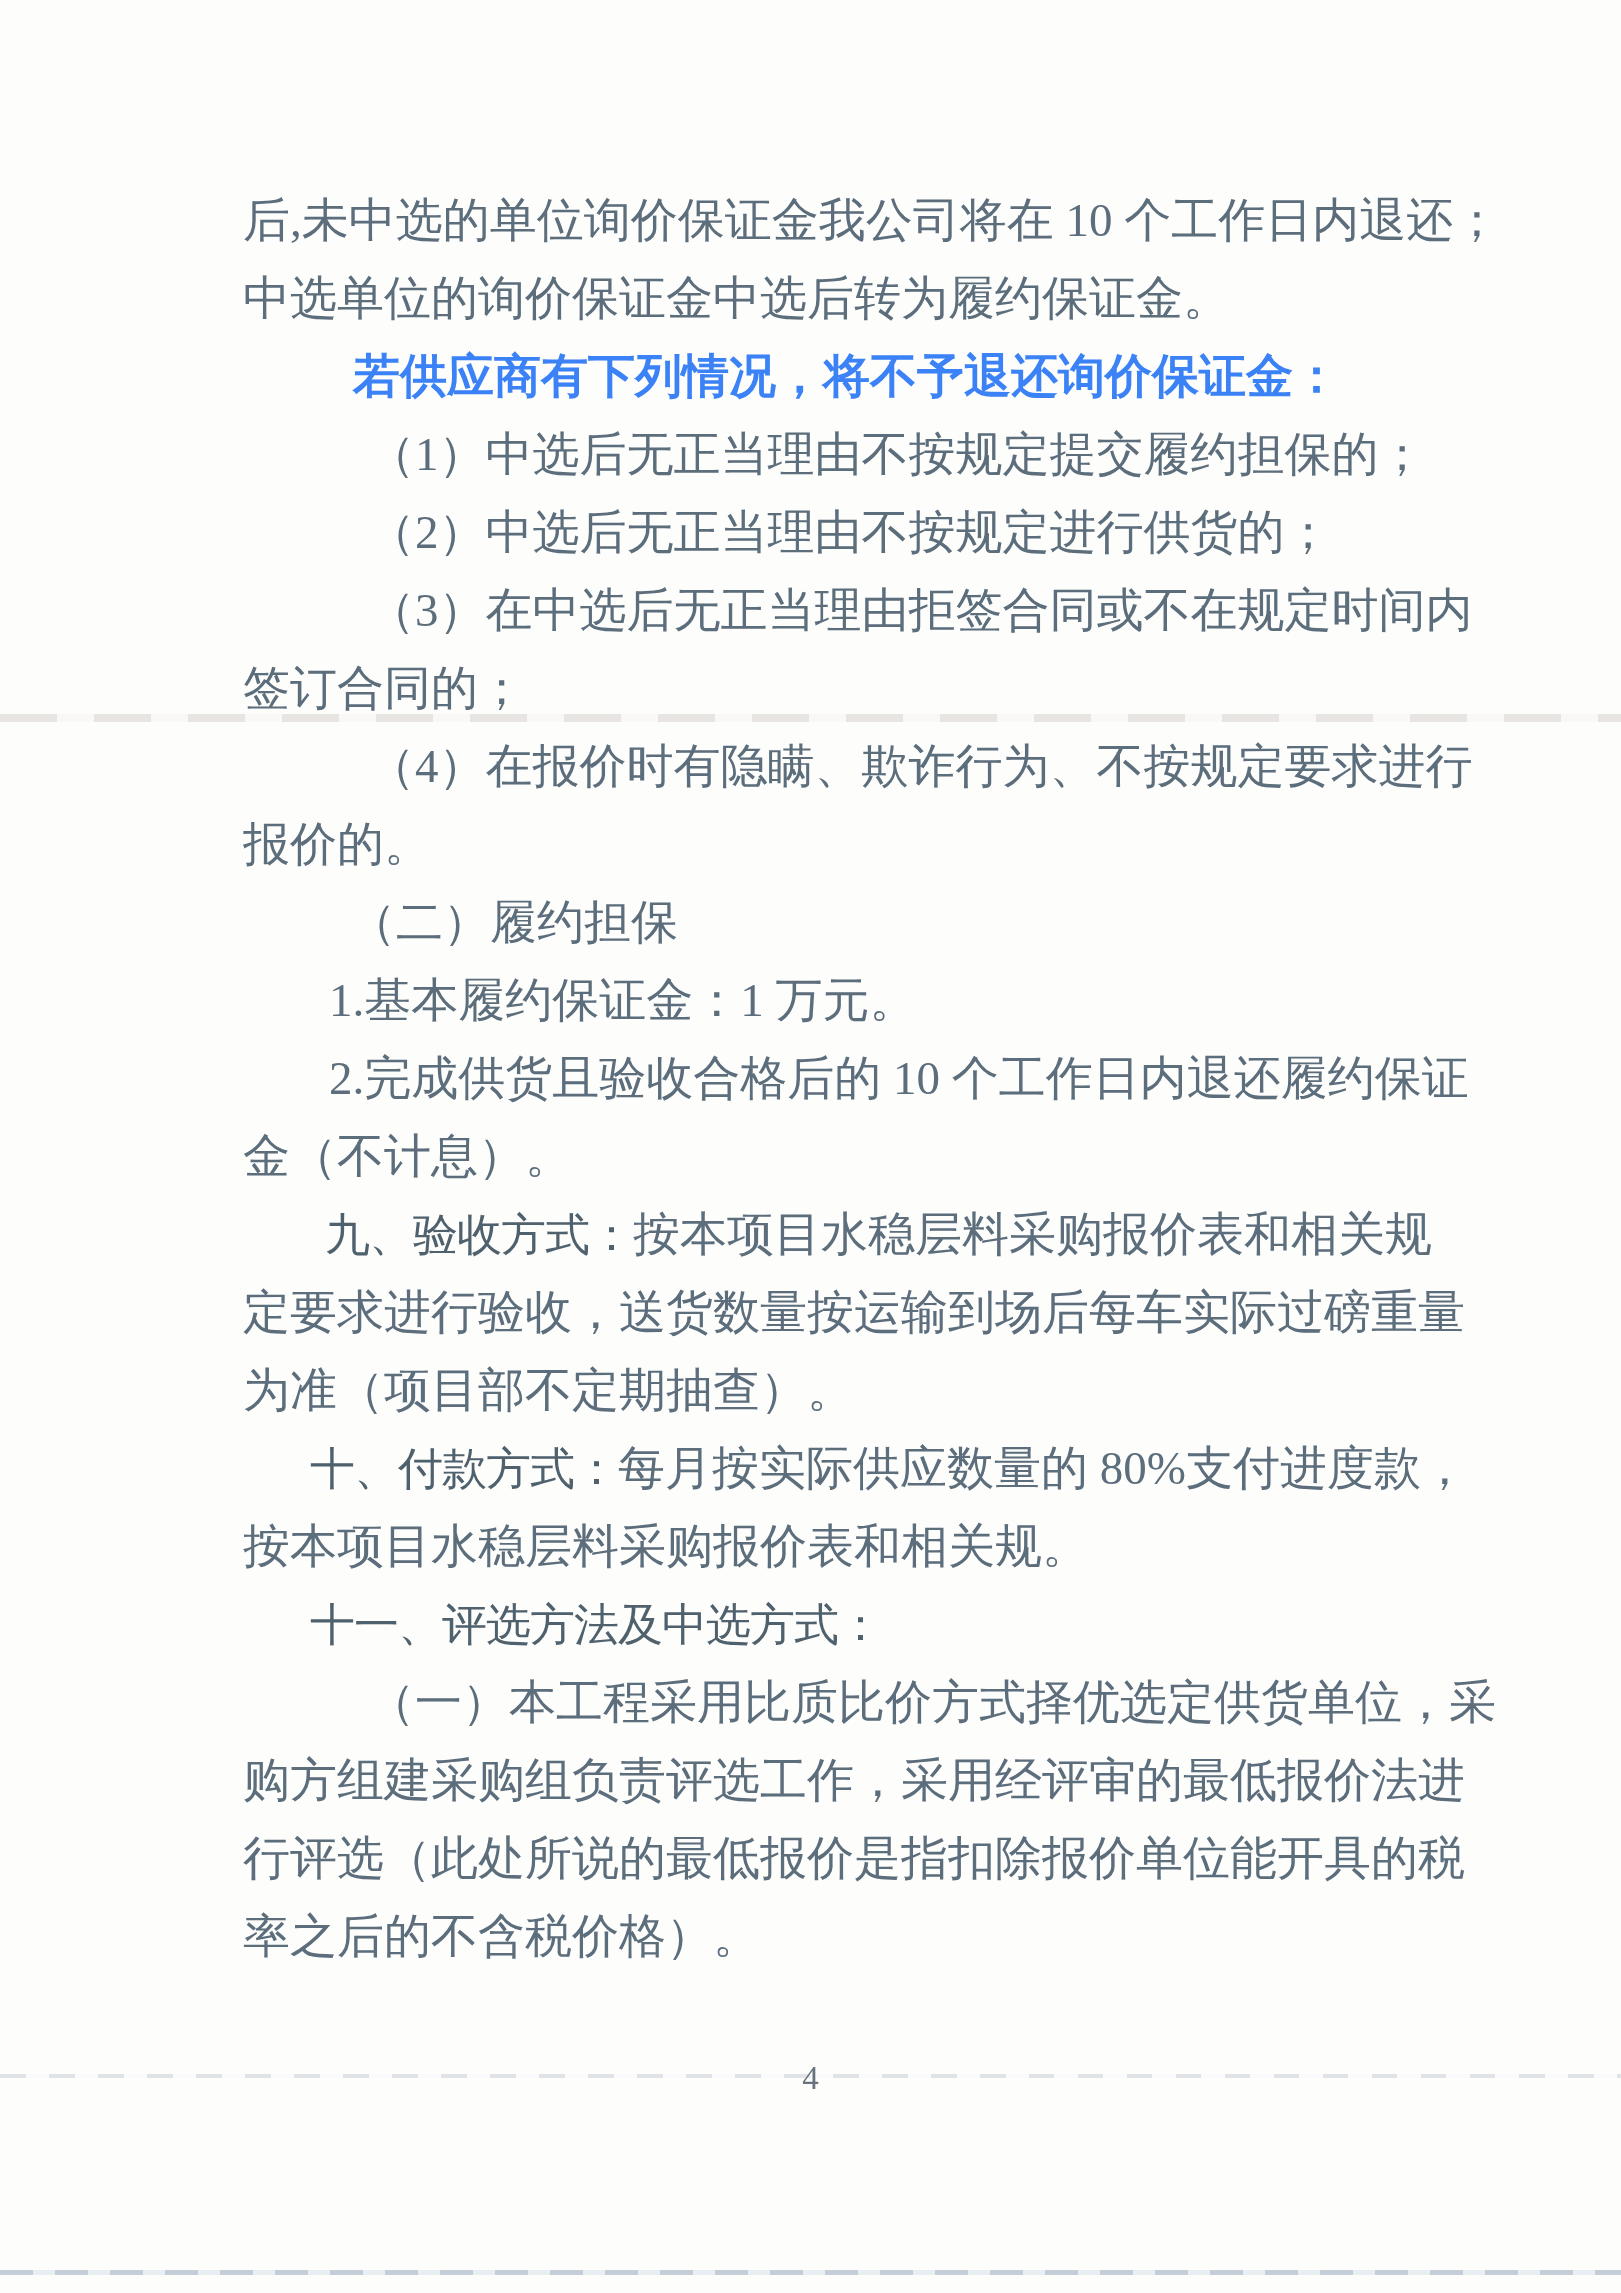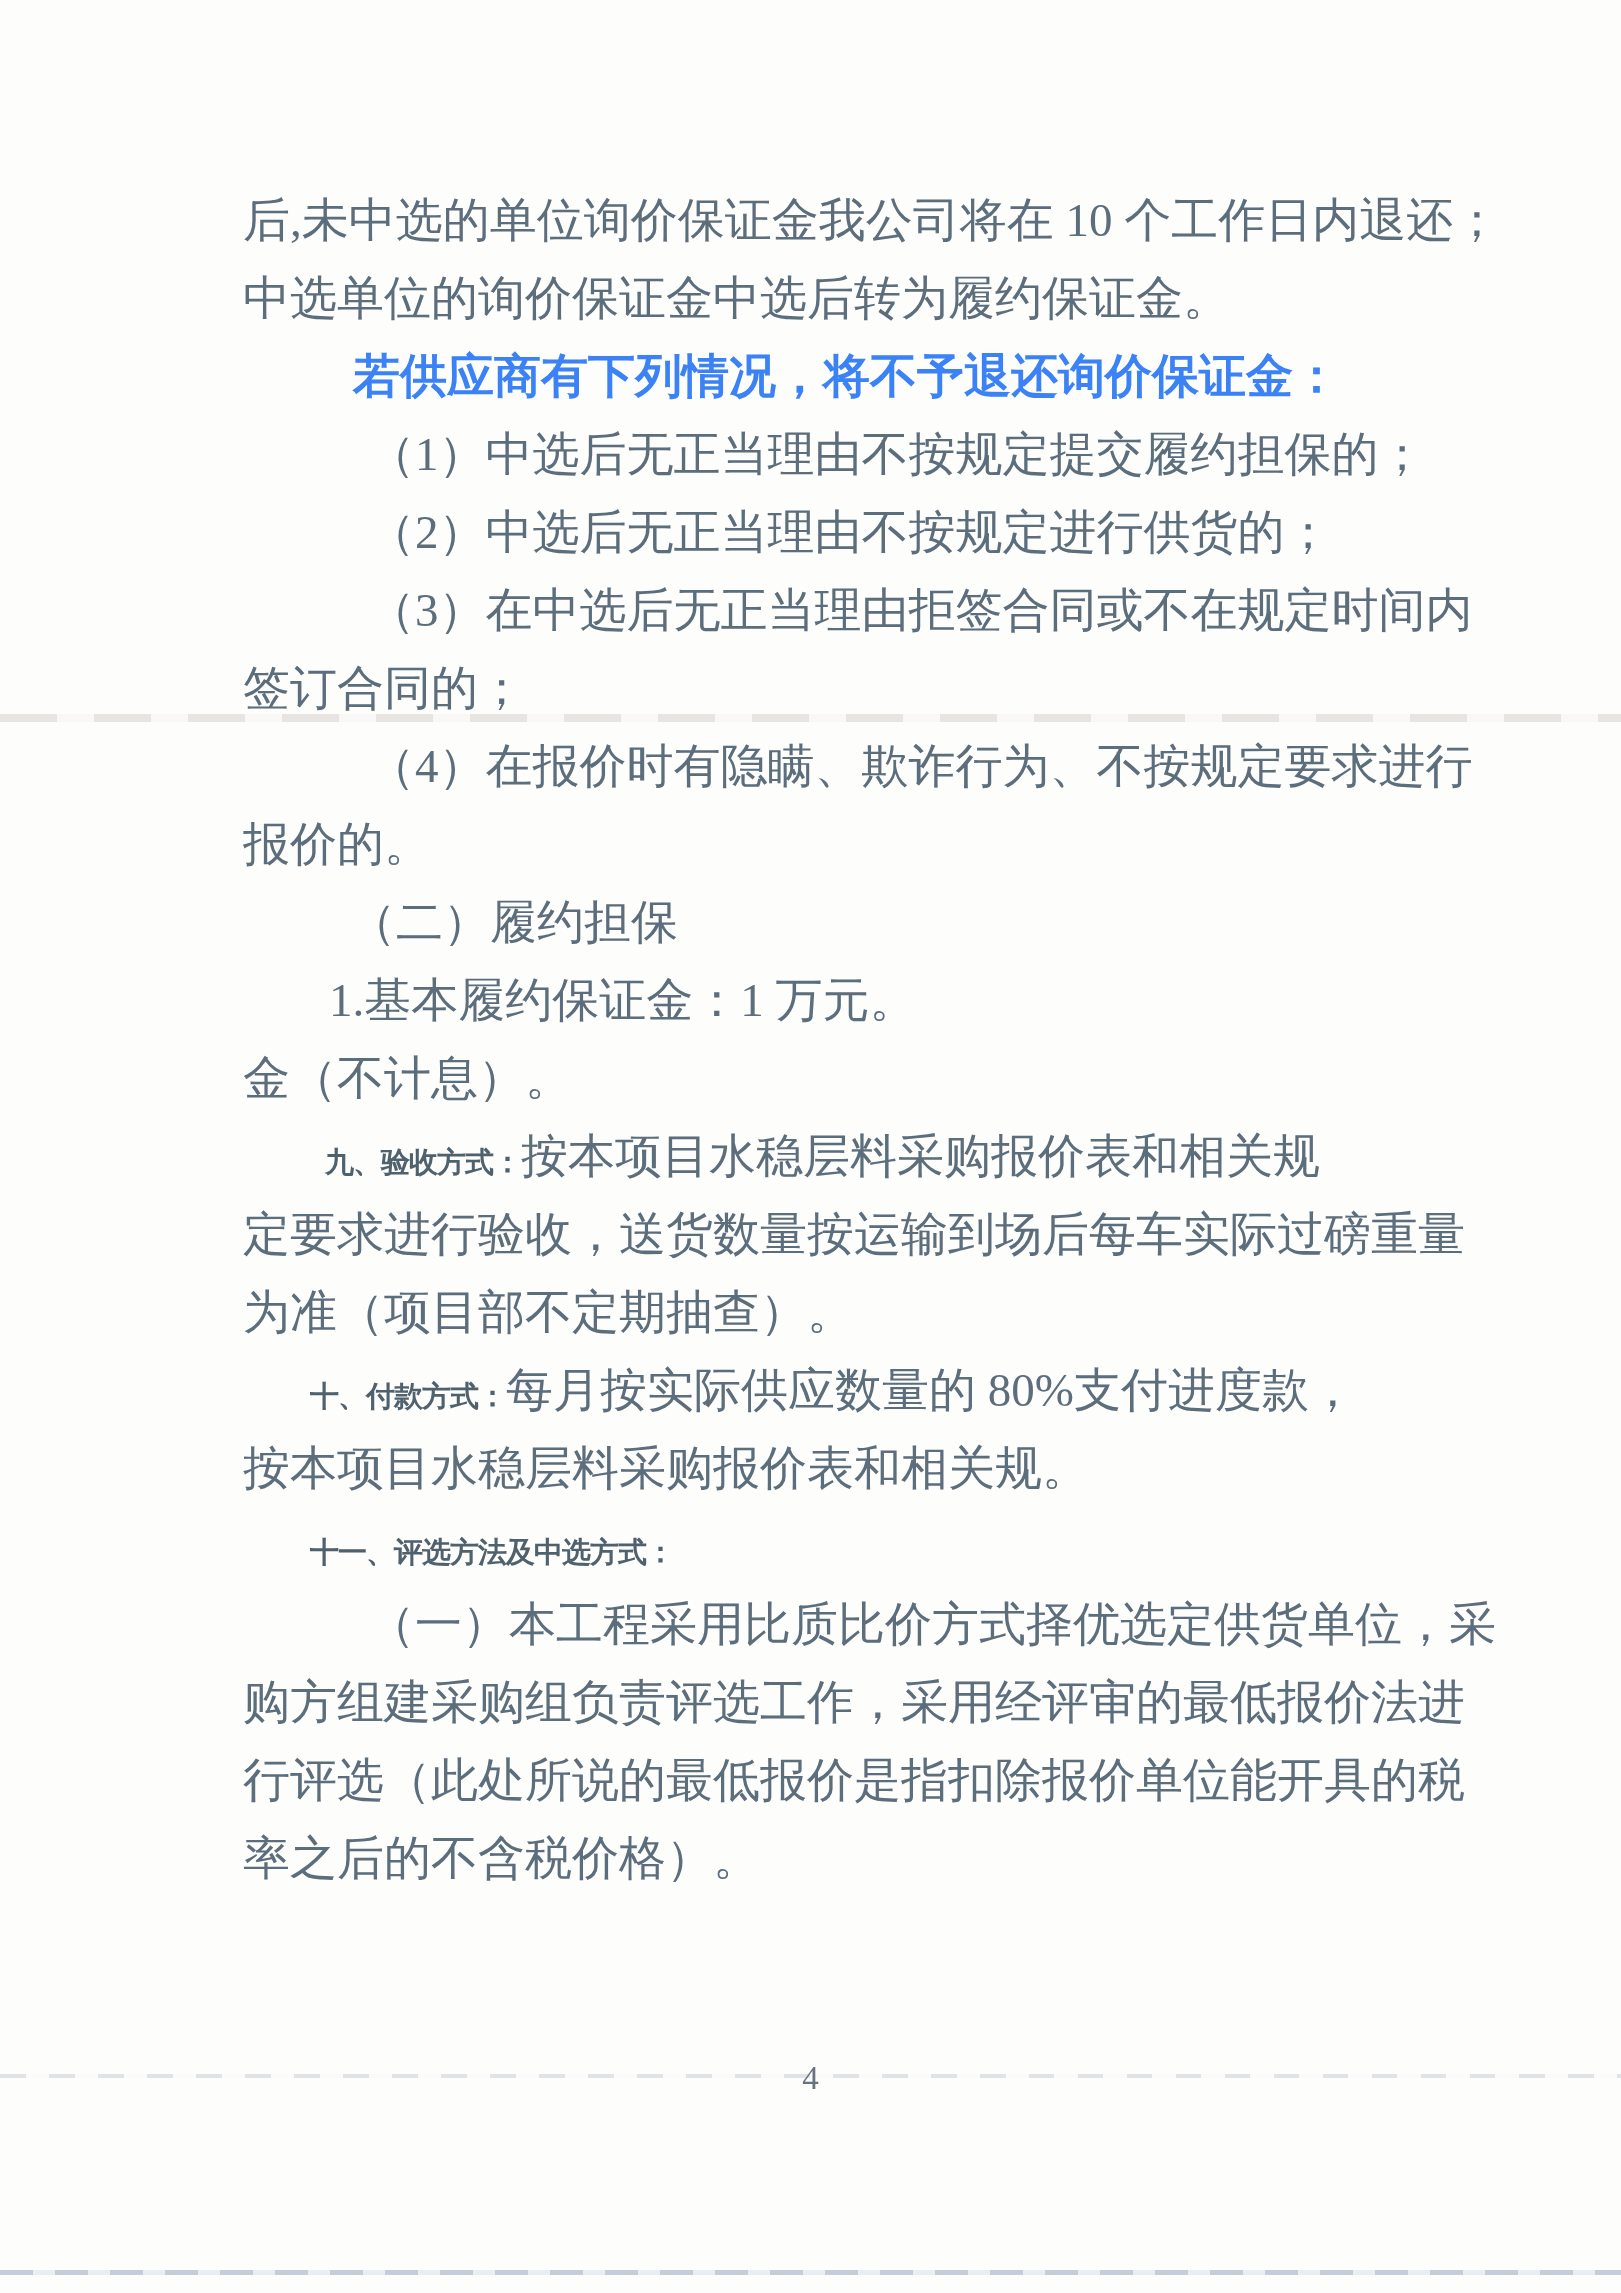--- a/index.html
+++ b/index.html
@@ -31,22 +31,22 @@
     font-weight: 700;
     color: #3b82f6;
   }
   .seg.bold-serif {
     font-weight: 400;
     color: #55667
 6;
   }
   .seg.heading {
     font-family: "Liberation Sans", "DejaVu Sans", sans-serif;
-    font-weight: 700;
-    font-size: 29px;
+    font-weight: 400;
+    font-size: 45px;
     letter-spacing: -1px;
     color: #50616e;
   }
   .page-number {
     position: absolute;
     left: 0; right: 0;
     top: 2049px;
     height: 59px;
     line-height: 59px;
     text-align: center;
@@ -85,20 +85,21 @@
       <div class="line" style="padding-left: 0px;"><span class="seg">中选单位的询价保证金中选后转为履约保证金。</span></div>
       <div class="line" style="padding-left: 110px;"><span class="seg semibold">若供应商有下列情况，将不予退还询价保证金：</span></div>
       <div class="line" style="padding-left: 125px;"><span class="seg">（1）中选后无正当理由不按规定提交履约担保的；</span></div>
       <div class="line" style="padding-left: 125px;"><span class="seg">（2）中选后无正当理由不按规定进行供货的；</span></div>
       <div class="line" style="padding-left: 125px;"><span class="seg">（3）在中选后无正当理由拒签合同或不在规定时间内</span></div>
       <div class="line" style="padding-left: 0px;"><span class="seg">签订合同的；</span></div>
       <div class="line" style="padding-left: 125px;"><span class="seg">（4）在报价时有隐瞒、欺诈行为、不按规定要求进行</span></div>
       <div class="line" style="padding-left: 0px;"><span class="seg">报价的。</span></div>
       <div class="line" style="padding-left: 106px;"><span class="seg">（二）履约担保</span></div>
       <div class="line" style="padding-left: 86px;"><span class="seg">1.基本履约保证金：</span><span class="seg bold-serif">1 万元</span><span class="seg">。</span></div>
+      <div class="line" style="padding-left: 86px;"><span class="seg">2.完成供货且验收合格后的 10 个工作日内退还履约保证</span></div>
       <div class="line" style="padding-left: 0px;"><span class="seg">金（不计息）。</span></div>
       <div class="line" style="padding-left: 82px;"><span class="seg heading">九、验收方式：</span><span class="seg">按本项目水稳层料采购报价表和相关规</span></div>
       <div class="line" style="padding-left: 0px;"><span class="seg">定要求进行验收，送货数量按运输到场后每车实际过磅重量</span></div>
       <div class="line" style="padding-left: 0px;"><span class="seg">为准（项目部不定期抽查）。</span></div>
       <div class="line" style="padding-left: 67px;"><span class="seg heading">十、付款方式：</span><span class="seg">每月按实际供应数量的 80%支付进度款，</span></div>
       <div class="line" style="padding-left: 0px;"><span class="seg">按本项目水稳层料采购报价表和相关规。</span></div>
       <div class="line" style="padding-left: 67px;"><span class="seg heading">十一、评选方法及中选方式：</span></div>
       <div class="line" style="padding-left: 125px;"><span class="seg">（一）本工程采用比质比价方式择优选定供货单位，采</span></div>
       <div class="line" style="padding-left: 0px;"><span class="seg">购方组建采购组负责评选工作，采用经评审的最低报价法进</span></div>
       <div class="line" style="padding-left: 0px;"><span class="seg">行评选（此处所说的最低报价是指扣除报价单位能开具的税</span></div>

